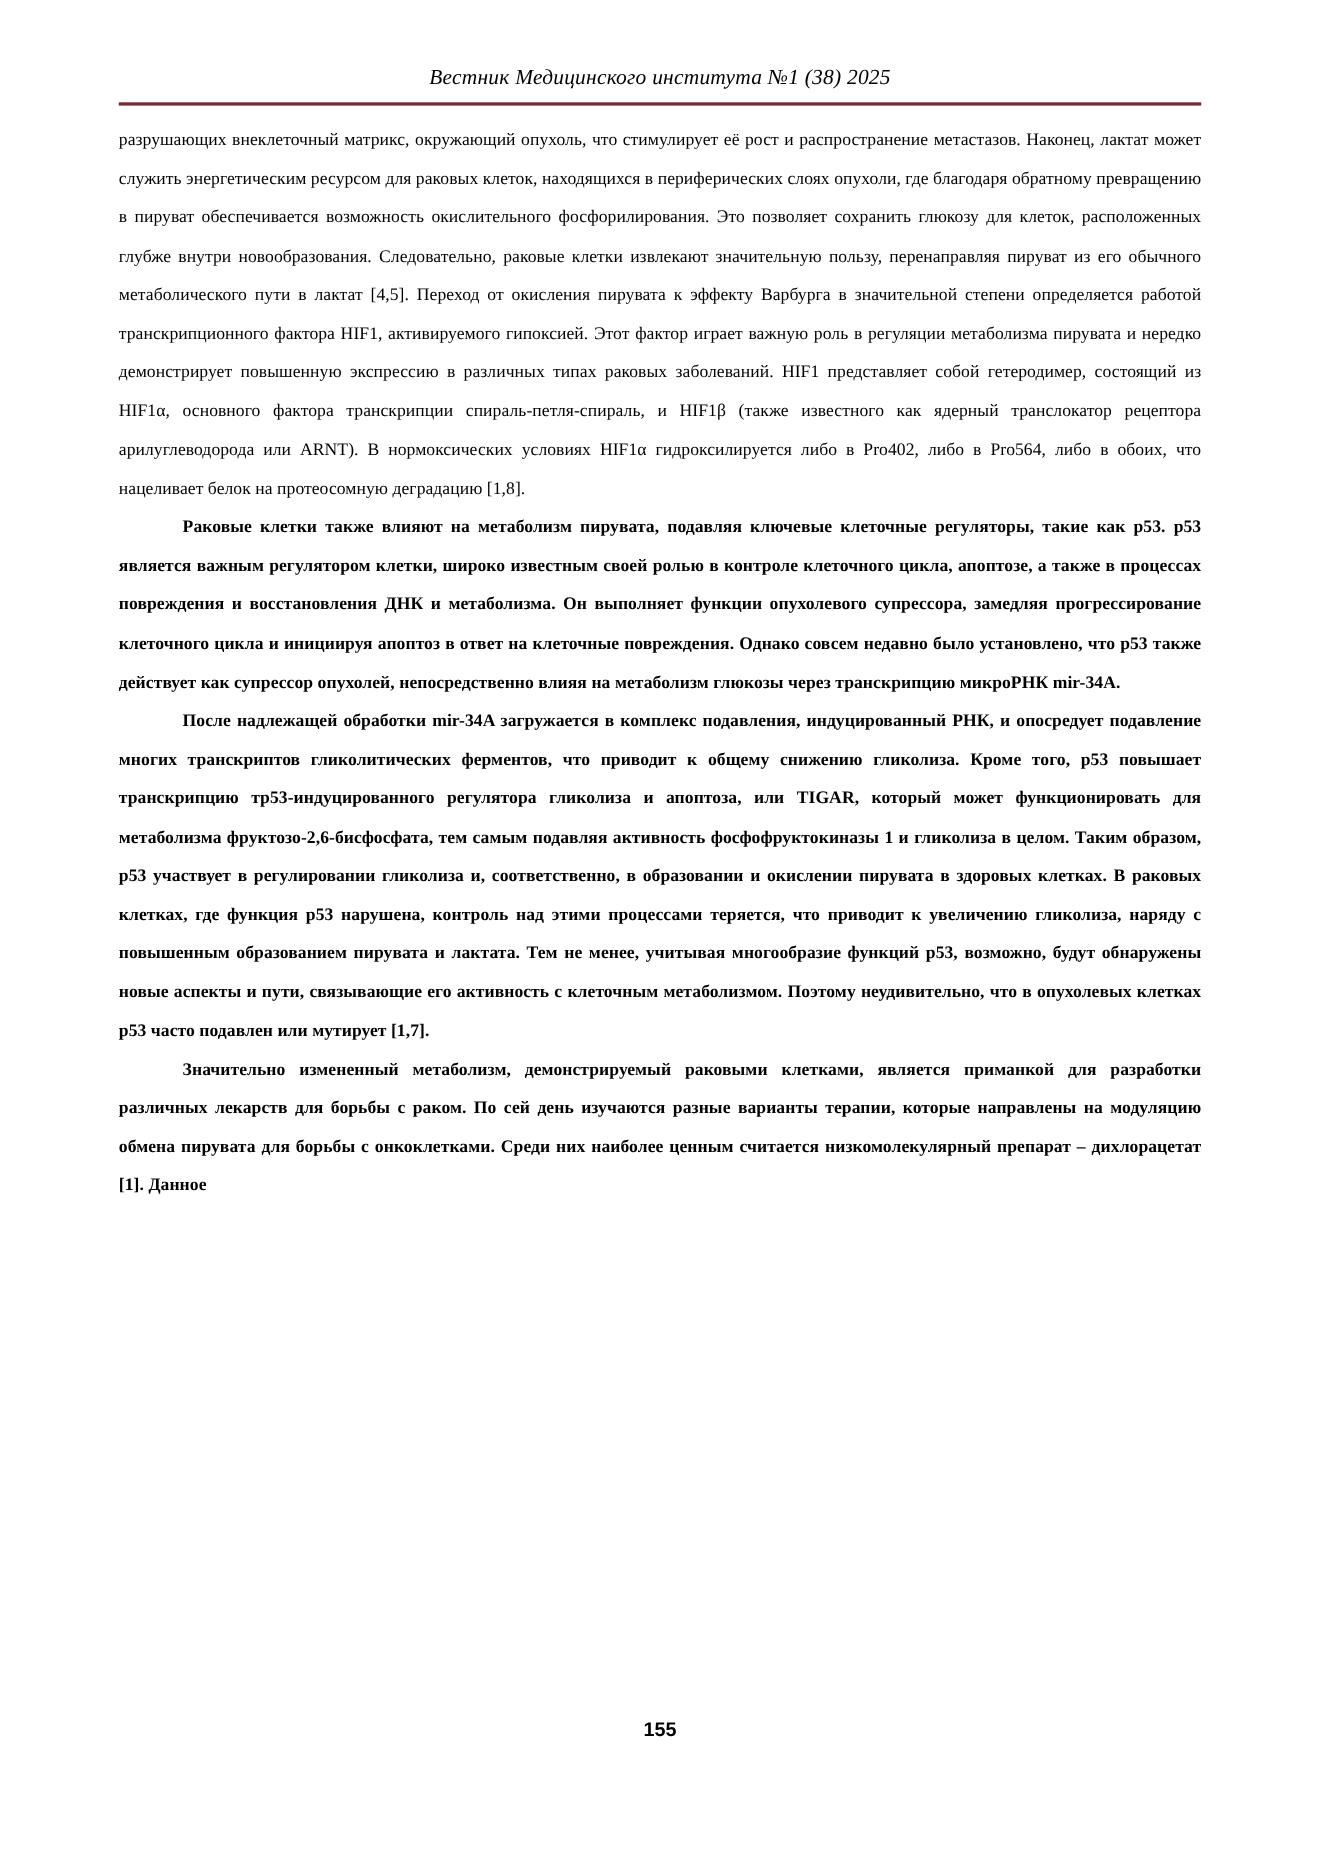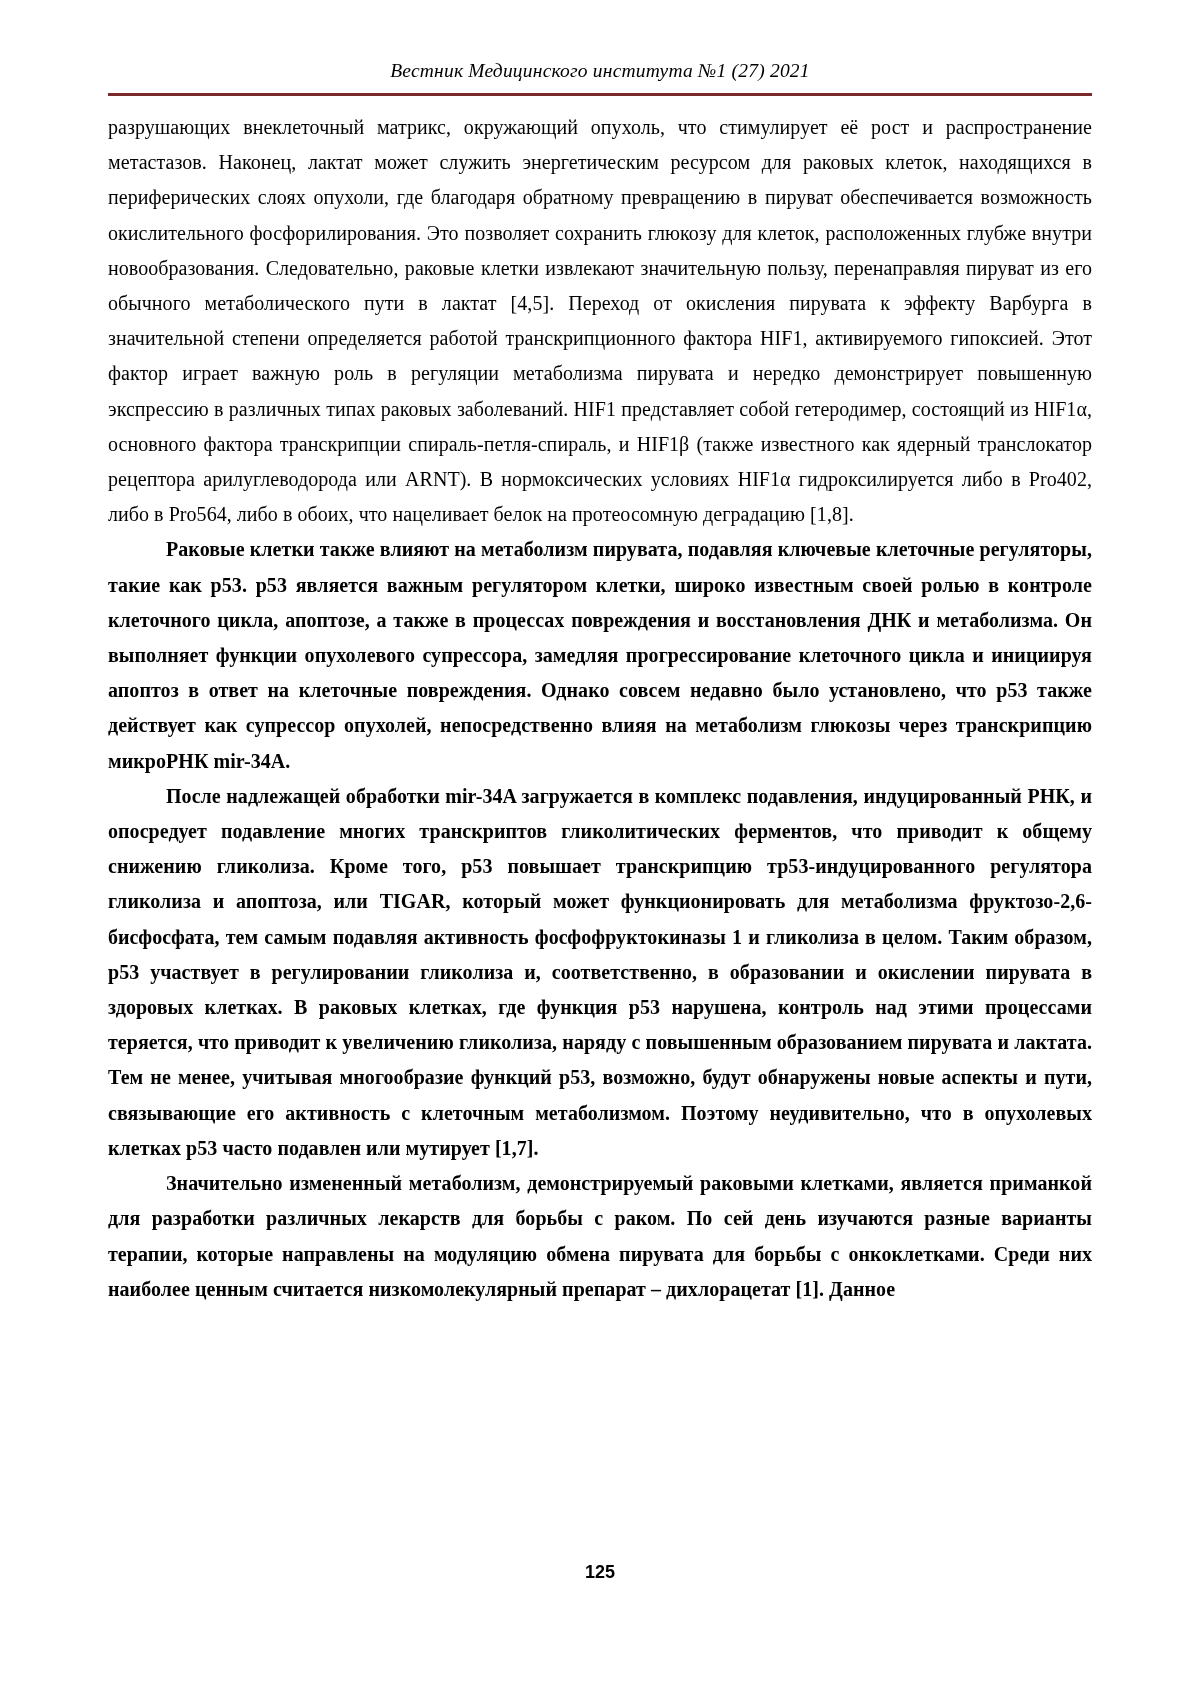--- a/index.html
+++ b/index.html
@@ -40,21 +40,21 @@
     background: #7a2a2a;
   }
   .content {
     position: absolute;
     top: 110px;
     left: 108px;
     width: 984px;
   }
   p.body-par {
     margin: 0;
-    font-size: 20px;
+    font-size: 16px;
     line-height: 35.2px;
     text-align: justify;
     text-justify: inter-word;
     hyphens: none;
     letter-spacing: 0.05px;
   }
   p.body-par.indent {
     text-indent: 58px;
     font-weight: bold;
   }
@@ -71,28 +71,28 @@
     font-size: 18px;
     color: #000000;
   }
 </style>
 </head>
 <body>
 
 <div class="page">
 
   <div class="header">
-    <div class="header-title">Вестник Медицинского института №1 (27) 2021</div>
+    <div class="header-title">Вестник Медицинского института №1 (38) 2025</div>
   </div>
   <div class="header-rule"></div>
 
   <div class="content">
     <p class="body-par">разрушающих внеклеточный матрикс, окружающий опухоль, что стимулирует её рост и распространение метастазов. Наконец, лактат может служить энергетическим ресурсом для раковых клеток, находящихся в периферических слоях опухоли, где благодаря обратному превращению в пируват обеспечивается возможность окислительного фосфорилирования. Это позволяет сохранить глюкозу для клеток, расположенных глубже внутри новообразования. Следовательно, раковые клетки извлекают значительную пользу, перенаправляя пируват из его обычного метаболического пути в лактат [4,5]. Переход от окисления пирувата к эффекту Варбурга в значительной степени определяется работой транскрипционного фактора HIF1, активируемого гипоксией. Этот фактор играет важную роль в регуляции метаболизма пирувата и нередко демонстрирует повышенную экспрессию в различных типах раковых заболеваний. HIF1 представляет собой гетеродимер, состоящий из HIF1α, основного фактора транскрипции спираль-петля-спираль, и HIF1β (также известного как ядерный транслокатор рецептора арилуглеводорода или ARNT). В нормоксических условиях HIF1α гидроксилируется либо в Pro402, либо в Pro564, либо в обоих, что нацеливает белок на протеосомную деградацию [1,8].</p>
     <p class="body-par indent">Раковые клетки также влияют на метаболизм пирувата, подавляя ключевые клеточные регуляторы, такие как p53. p53 является важным регулятором клетки, широко известным своей ролью в контроле клеточного цикла, апоптозе, а также в процессах повреждения и восстановления ДНК и метаболизма. Он выполняет функции опухолевого супрессора, замедляя прогрессирование клеточного цикла и инициируя апоптоз в ответ на клеточные повреждения. Однако совсем недавно было установлено, что p53 также действует как супрессор опухолей, непосредственно влияя на метаболизм глюкозы через транскрипцию микроРНК mir-34A.</p>
     <p class="body-par indent">После надлежащей обработки mir-34A загружается в комплекс подавления, индуцированный РНК, и опосредует подавление многих транскриптов гликолитических ферментов, что приводит к общему снижению гликолиза. Кроме того, p53 повышает транскрипцию тр53-индуцированного регулятора гликолиза и апоптоза, или TIGAR, который может функционировать для метаболизма фруктозо-2,6-бисфосфата, тем самым подавляя активность фосфофруктокиназы 1 и гликолиза в целом. Таким образом, p53 участвует в регулировании гликолиза и, соответственно, в образовании и окислении пирувата в здоровых клетках. В раковых клетках, где функция p53 нарушена, контроль над этими процессами теряется, что приводит к увеличению гликолиза, наряду с повышенным образованием пирувата и лактата. Тем не менее, учитывая многообразие функций p53, возможно, будут обнаружены новые аспекты и пути, связывающие его активность с клеточным метаболизмом. Поэтому неудивительно, что в опухолевых клетках p53 часто подавлен или мутирует [1,7].</p>
     <p class="body-par indent">Значительно измененный метаболизм, демонстрируемый раковыми клетками, является приманкой для разработки различных лекарств для борьбы с раком. По сей день изучаются разные варианты терапии, которые направлены на модуляцию обмена пирувата для борьбы с онкоклетками. Среди них наиболее ценным считается низкомолекулярный препарат – дихлорацетат [1]. Данное</p>
   </div>
 
   <div class="footer">
-    <span class="page-number">125</span>
+    <span class="page-number">155</span>
   </div>
 
 </div>
 
 </body></html>

